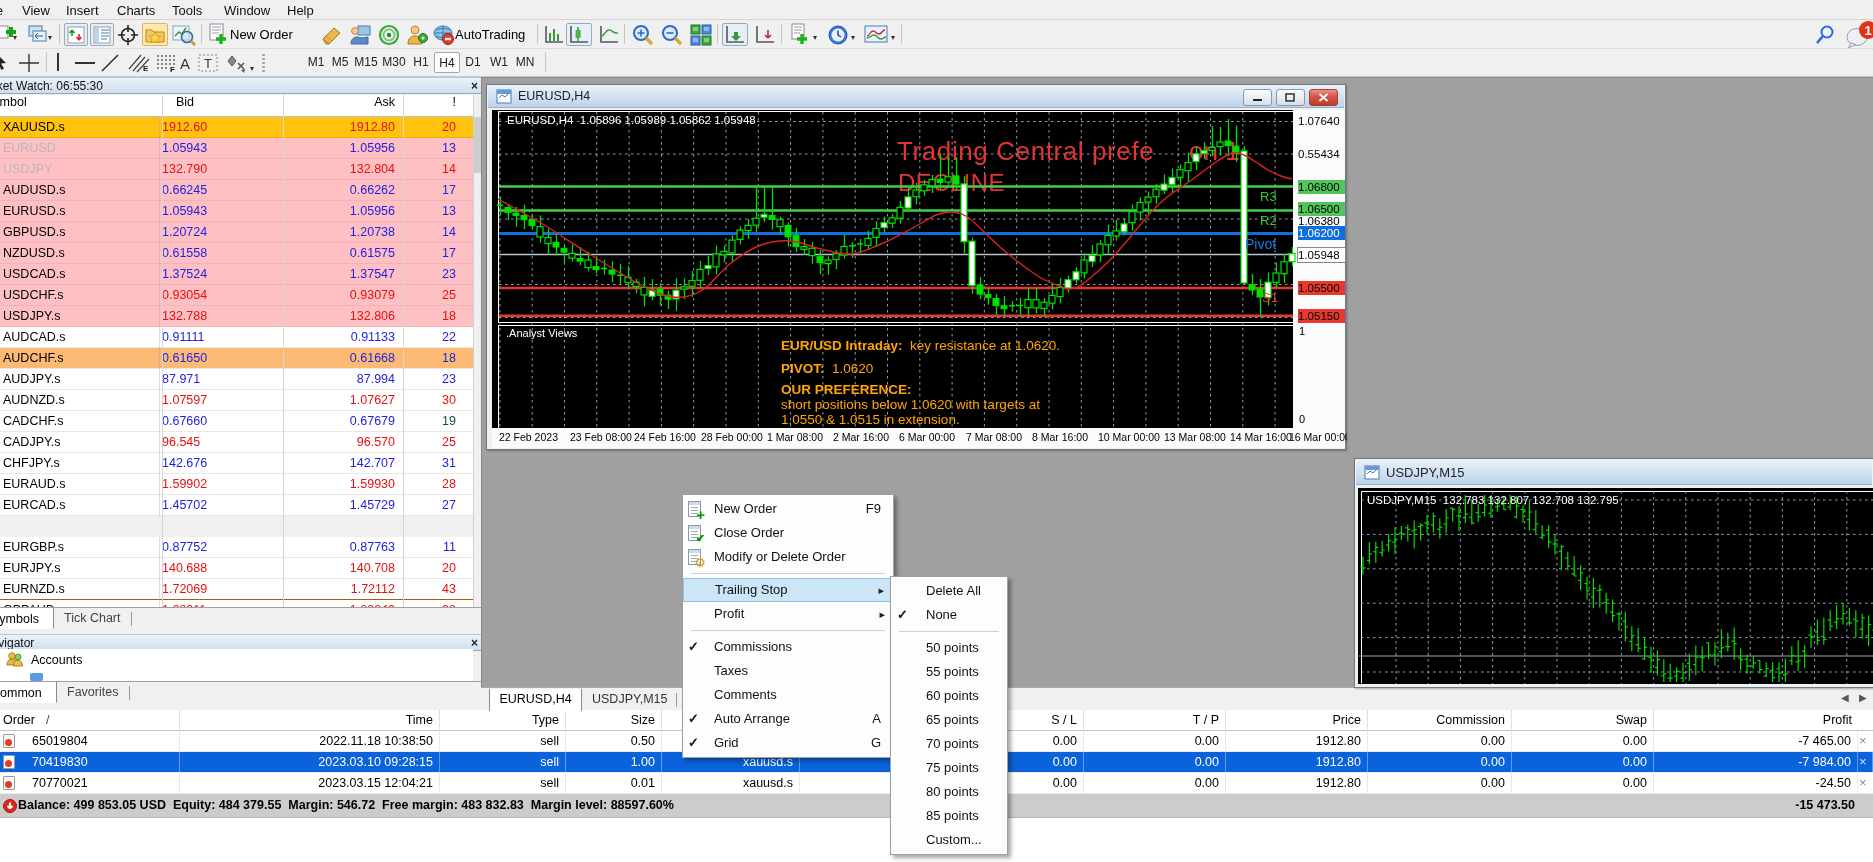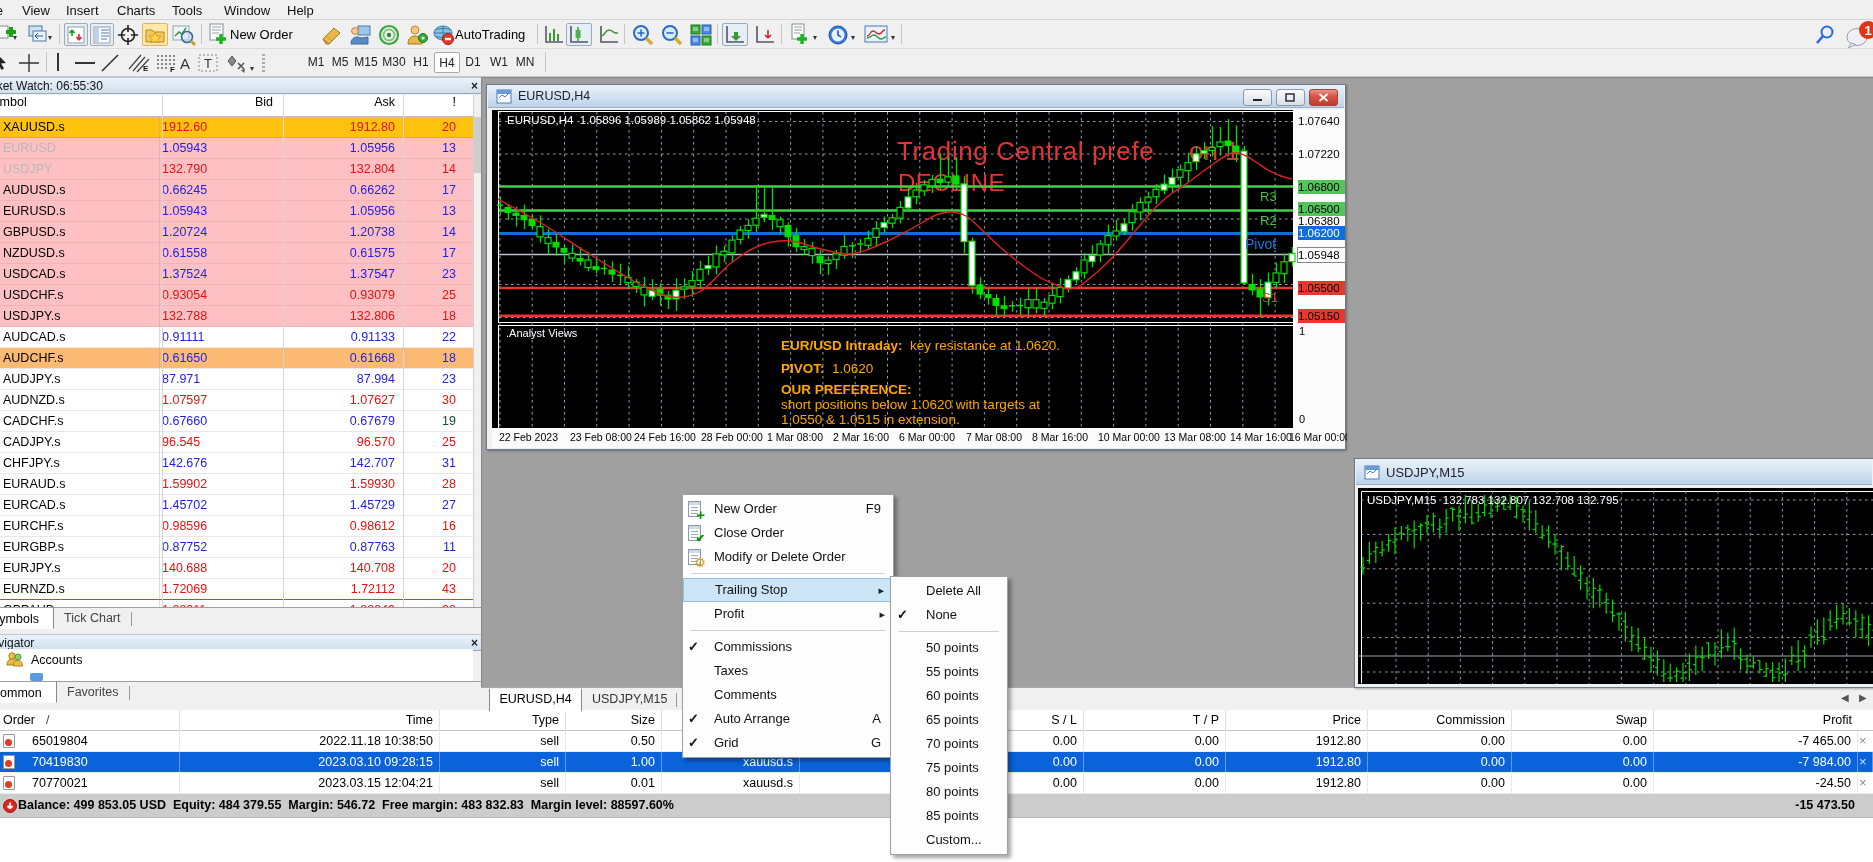--- a/index.html
+++ b/index.html
@@ -314,21 +314,21 @@
 <div class="sep" style="left:545px;top:3px"></div>
 </div>
 
 <div id="leftcol">
  <div class="ptitle" style="top:0">
         <span style="position:absolute;left:-24px;top:1px">Market Watch: 06:55:30</span>
         <span class="pclose">×</span>
       </div>
  <div id="mwhead">
    <span style="position:absolute;left:-15px">Symbol</span>
-   <span style="position:absolute;left:160px;width:113px;text-align:right">Bid</span>
+   <span style="position:absolute;left:176px;width:113px;text-align:left">Bid</span>
    <span style="position:absolute;left:283px;width:112px;text-align:right">Ask</span>
    <span style="position:absolute;left:403px;width:53px;text-align:right">!</span>
  </div>
 <div class="mwrow" style="top:40px;background:#ffc20e;border-bottom:1px solid #eab000">
         <div class="mws" style="color:#000">XAUUSD.s</div>
         <div class="mwb" style="color:#e81010">1912.60</div>
         <div class="mwa" style="color:#e81010">1912.80</div>
         <div class="mwx" style="color:#e81010">20</div>
       </div>
 <div class="mwrow" style="top:61px;background:#ffc0c4;border-bottom:1px solid #f2b2b8">
@@ -431,26 +431,20 @@
         <div class="mws" style="color:#000">EURAUD.s</div>
         <div class="mwb" style="color:#e81010">1.59902</div>
         <div class="mwa" style="color:#e81010">1.59930</div>
         <div class="mwx" style="color:#e81010">28</div>
       </div>
 <div class="mwrow" style="top:418px;background:#fff;border-bottom:1px solid #e8e8e8">
         <div class="mws" style="color:#000">EURCAD.s</div>
         <div class="mwb" style="color:#2222e0">1.45702</div>
         <div class="mwa" style="color:#2222e0">1.45729</div>
         <div class="mwx" style="color:#2222e0">27</div>
-      </div>
-<div class="mwrow" style="top:439px;background:#fff;border-bottom:1px solid #e8e8e8">
-        <div class="mws" style="color:#000">EURCHF.s</div>
-        <div class="mwb" style="color:#e81010">0.98596</div>
-        <div class="mwa" style="color:#e81010">0.98612</div>
-        <div class="mwx" style="color:#e81010">16</div>
       </div>
 <div class="mwrow" style="top:460px;background:#fff;border-bottom:1px solid #e8e8e8">
         <div class="mws" style="color:#000">EURGBP.s</div>
         <div class="mwb" style="color:#2222e0">0.87752</div>
         <div class="mwa" style="color:#2222e0">0.87763</div>
         <div class="mwx" style="color:#2222e0">11</div>
       </div>
 <div class="mwrow" style="top:481px;background:#fff;border-bottom:1px solid #e8e8e8">
         <div class="mws" style="color:#000">EURJPY.s</div>
         <div class="mwb" style="color:#e81010">140.688</div>
@@ -795,21 +789,21 @@
   <div class="abs" style="left:19px;top:242px;font-size:11px;color:#fff">.Analyst Views</div>
   <div class="abs" style="left:294px;top:253px;font-size:13.5px;color:#ffa500;white-space:nowrap"><b>EUR/USD Intraday:</b>&nbsp; key resistance at 1.0620.</div>
   <div class="abs" style="left:294px;top:276px;font-size:13.5px;color:#ffa500"><b>PIVOT:</b>&nbsp; 1.0620</div>
   <div class="abs" style="left:294px;top:297px;font-size:13.5px;color:#ffa500"><b>OUR PREFERENCE:</b></div>
   <div class="abs" style="left:294px;top:312px;font-size:13.5px;color:#ffa500">short positions below 1.0620 with targets at</div>
   <div class="abs" style="left:294px;top:327px;font-size:13.5px;color:#ffa500">1.0550 &amp; 1.0515 in extension.</div>
   <div class="abs" style="left:812px;top:240px;font-size:11px;color:#000">1</div>
   <div class="abs" style="left:812px;top:328px;font-size:11px;color:#000">0</div>
   <div class="abs" style="left:808px;top:25px;width:52px;height:318px">
 <div class="plab plain" style="top:4px">1.07640</div>
-<div class="plab plain" style="top:37px">1.07220</div>
+<div class="plab plain" style="top:37px">0.55434</div>
 <div class="plab green" style="top:70px">1.06800</div>
 <div class="plab green" style="top:92px">1.06500</div>
 <div class="plab plain" style="top:104px">1.06380</div>
 <div class="plab blue" style="top:116px">1.06200</div>
 <div class="plab white" style="top:138px">1.05948</div>
 <div class="plab redl" style="top:171px">1.05500</div>
 <div class="plab redl" style="top:199px">1.05150</div>
   </div>
   <div class="abs" style="left:5px;top:343px;width:853px;height:20px">
 <div class="tlab" style="left:7px;width:85px">22 Feb 2023</div>

